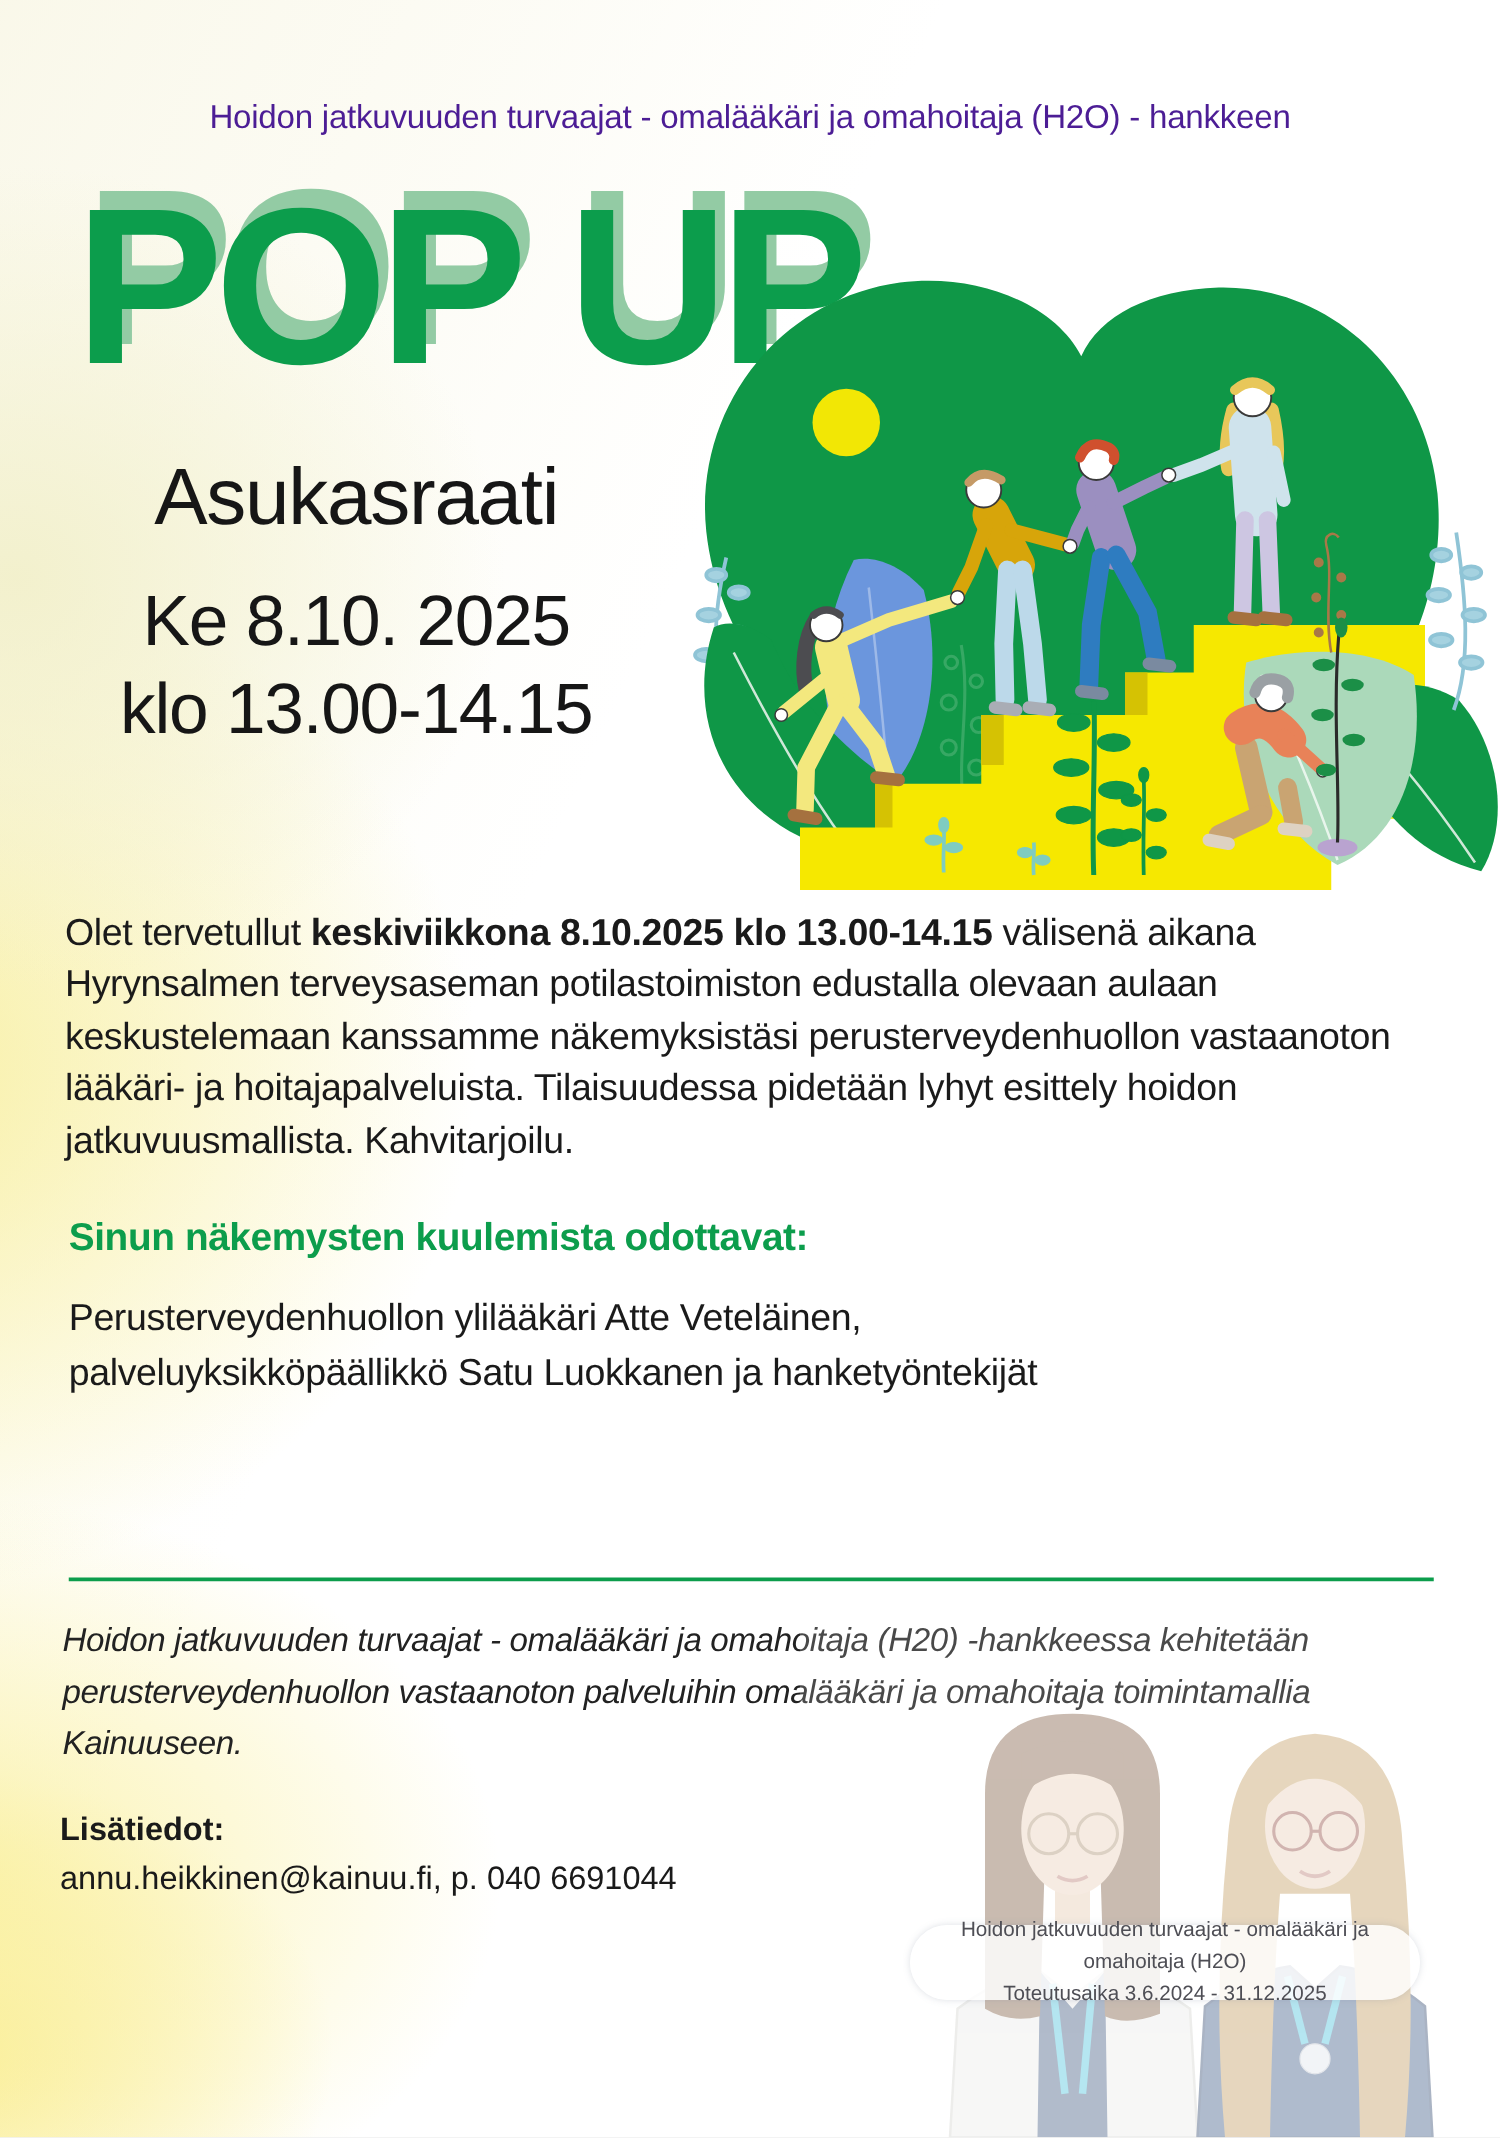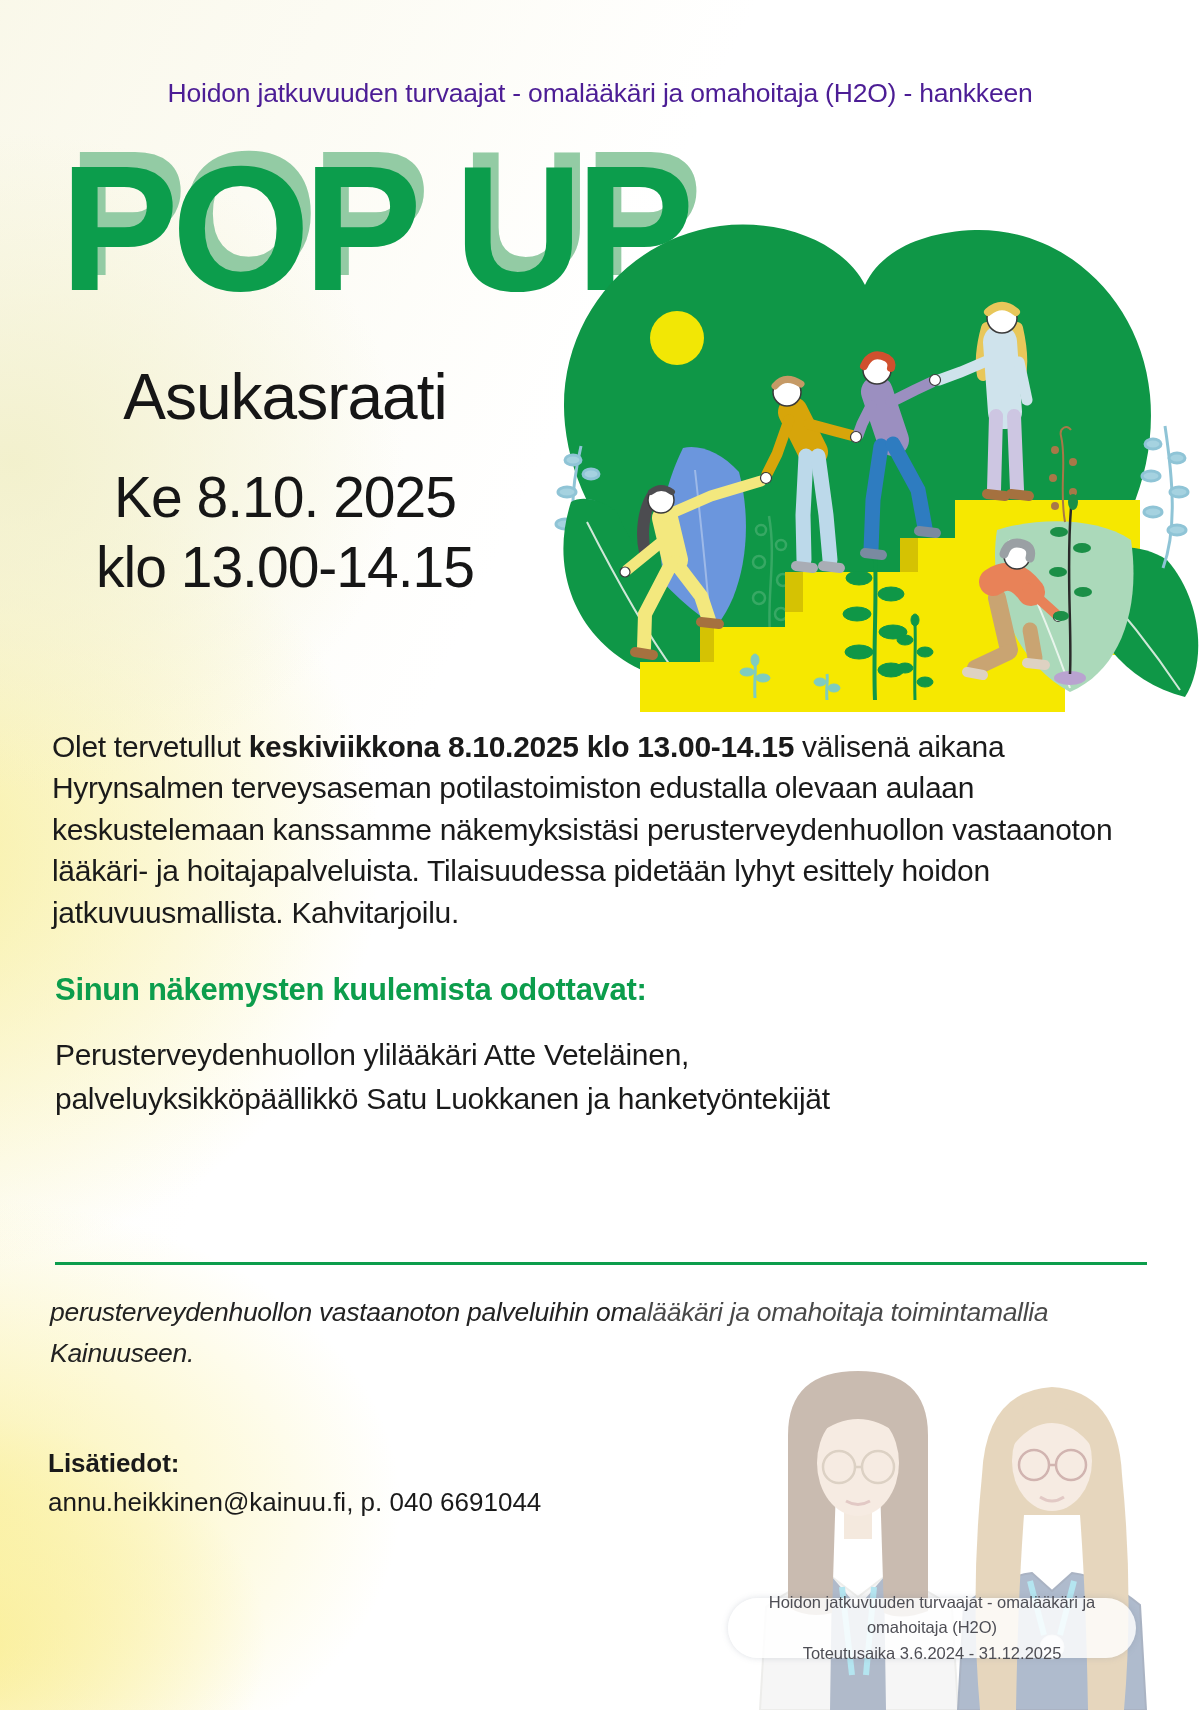--- a/index.html
+++ b/index.html
@@ -36,21 +36,21 @@
     color:#0c9d4c; letter-spacing:-0.3px; }
   .participants { position:absolute; left:55px; top:1033px; width:1100px;
     font-size:30px; line-height:1.47; letter-spacing:-0.3px; color:#1a1a1a; }
   .divider { position:absolute; left:55px; top:1262px; width:1092px; height:3px;
     background:#0c9d4c; border:none; }
   .footnote { position:absolute; left:50px; top:1292px; width:1115px;
     font-size:26.5px; font-style:italic; line-height:1.55; color:#222; letter-spacing:-0.3px; }
   .contact { position:absolute; left:48px; top:1444px; font-size:26px; line-height:1.5; color:#1a1a1a; }
   .contact .ct-head { font-weight:700; }
   .photo-wrap { position:absolute; left:640px; top:1295px; width:560px; height:415px; }
-  .caption-pill { position:absolute; left:728px; top:1598px; width:408px; height:60px;
+  .caption-pill { position:absolute; left:728px; top:1540px; width:408px; height:60px;
     background:rgba(255,255,255,0.82); border-radius:32px; box-shadow:0 0 6px rgba(120,130,150,0.25);
     display:flex; flex-direction:column; justify-content:center; text-align:center;
     font-size:16.5px; line-height:1.55; color:#4e4e55; }
   .logos-row { position:absolute; left:0; top:1580px; width:760px; height:110px; }
 </style>
 </head>
 <body>
 
 <div id="poster">
   <div class="bg-wash"></div>
@@ -247,20 +247,21 @@
   <div class="green-heading">Sinun näkemysten kuulemista odottavat:</div>
 
   <div class="participants">
     <div>Perusterveydenhuollon ylilääkäri Atte Veteläinen,</div>
     <div>palveluyksikköpäällikkö Satu Luokkanen ja  hanketyöntekijät</div>
   </div>
 
   <hr class="divider">
 
   <div class="footnote">
+    <div>Hoidon jatkuvuuden turvaajat - omalääkäri ja omahoitaja (H20) -hankkeessa kehitetään</div>
     <div>perusterveydenhuollon vastaanoton palveluihin omalääkäri ja omahoitaja toimintamallia Kainuuseen.</div>
   </div>
 
   <div class="contact">
     <div class="ct-head">Lisätiedot:</div>
     <div>annu.heikkinen@kainuu.fi, p. 040 6691044</div>
   </div>
 
   <svg class="photo-wrap" viewBox="0 0 560 415" aria-hidden="true">
     <g opacity="0.55">

